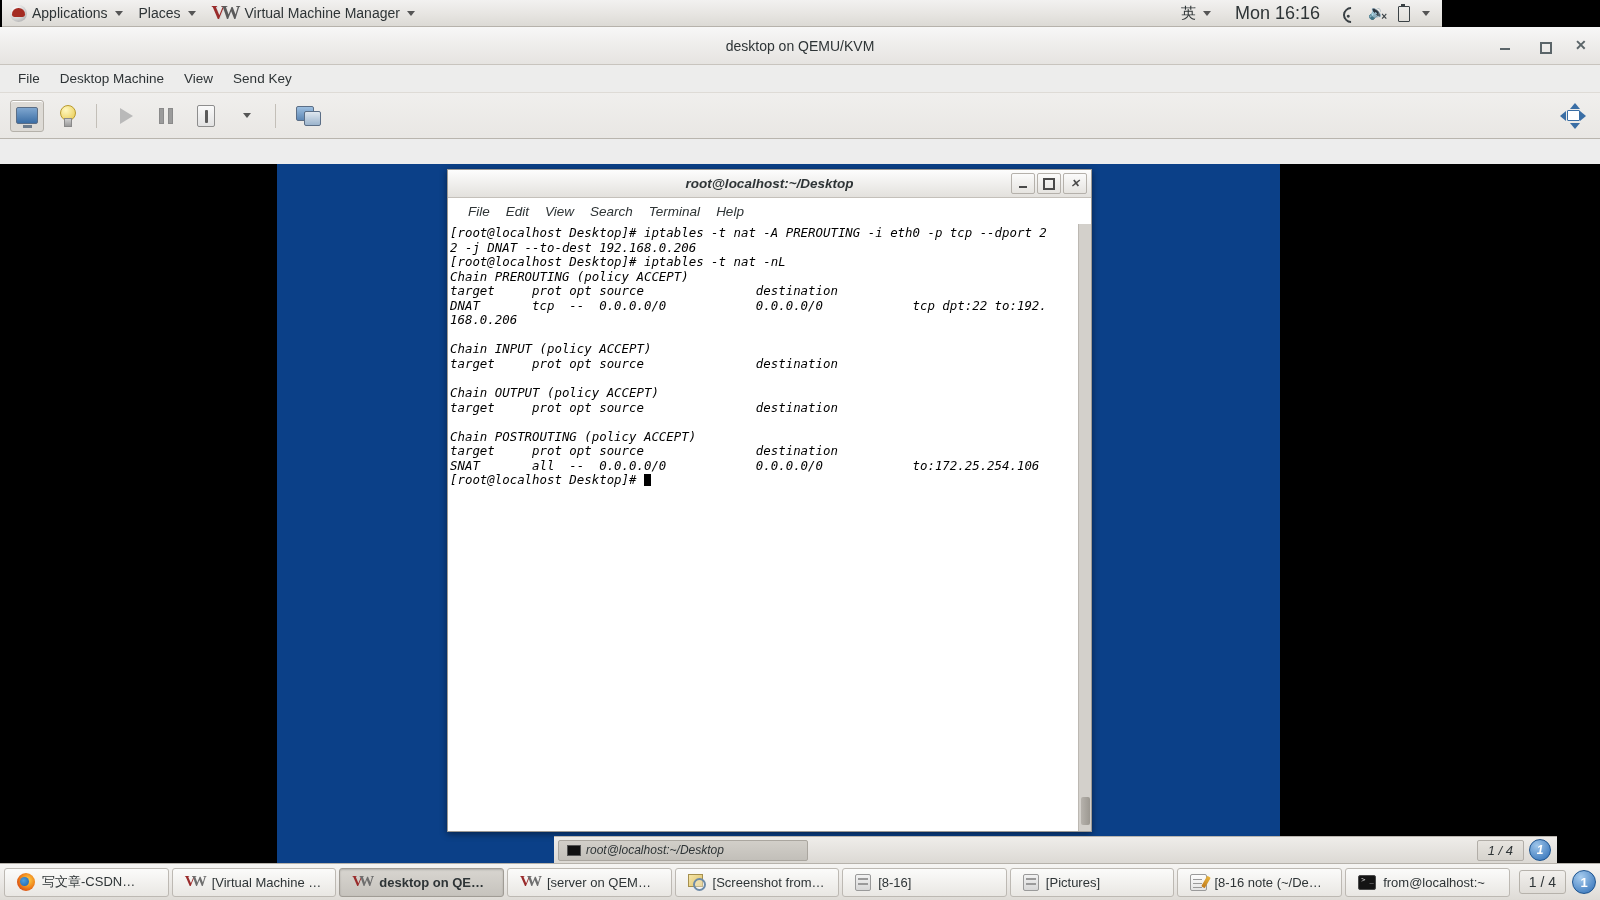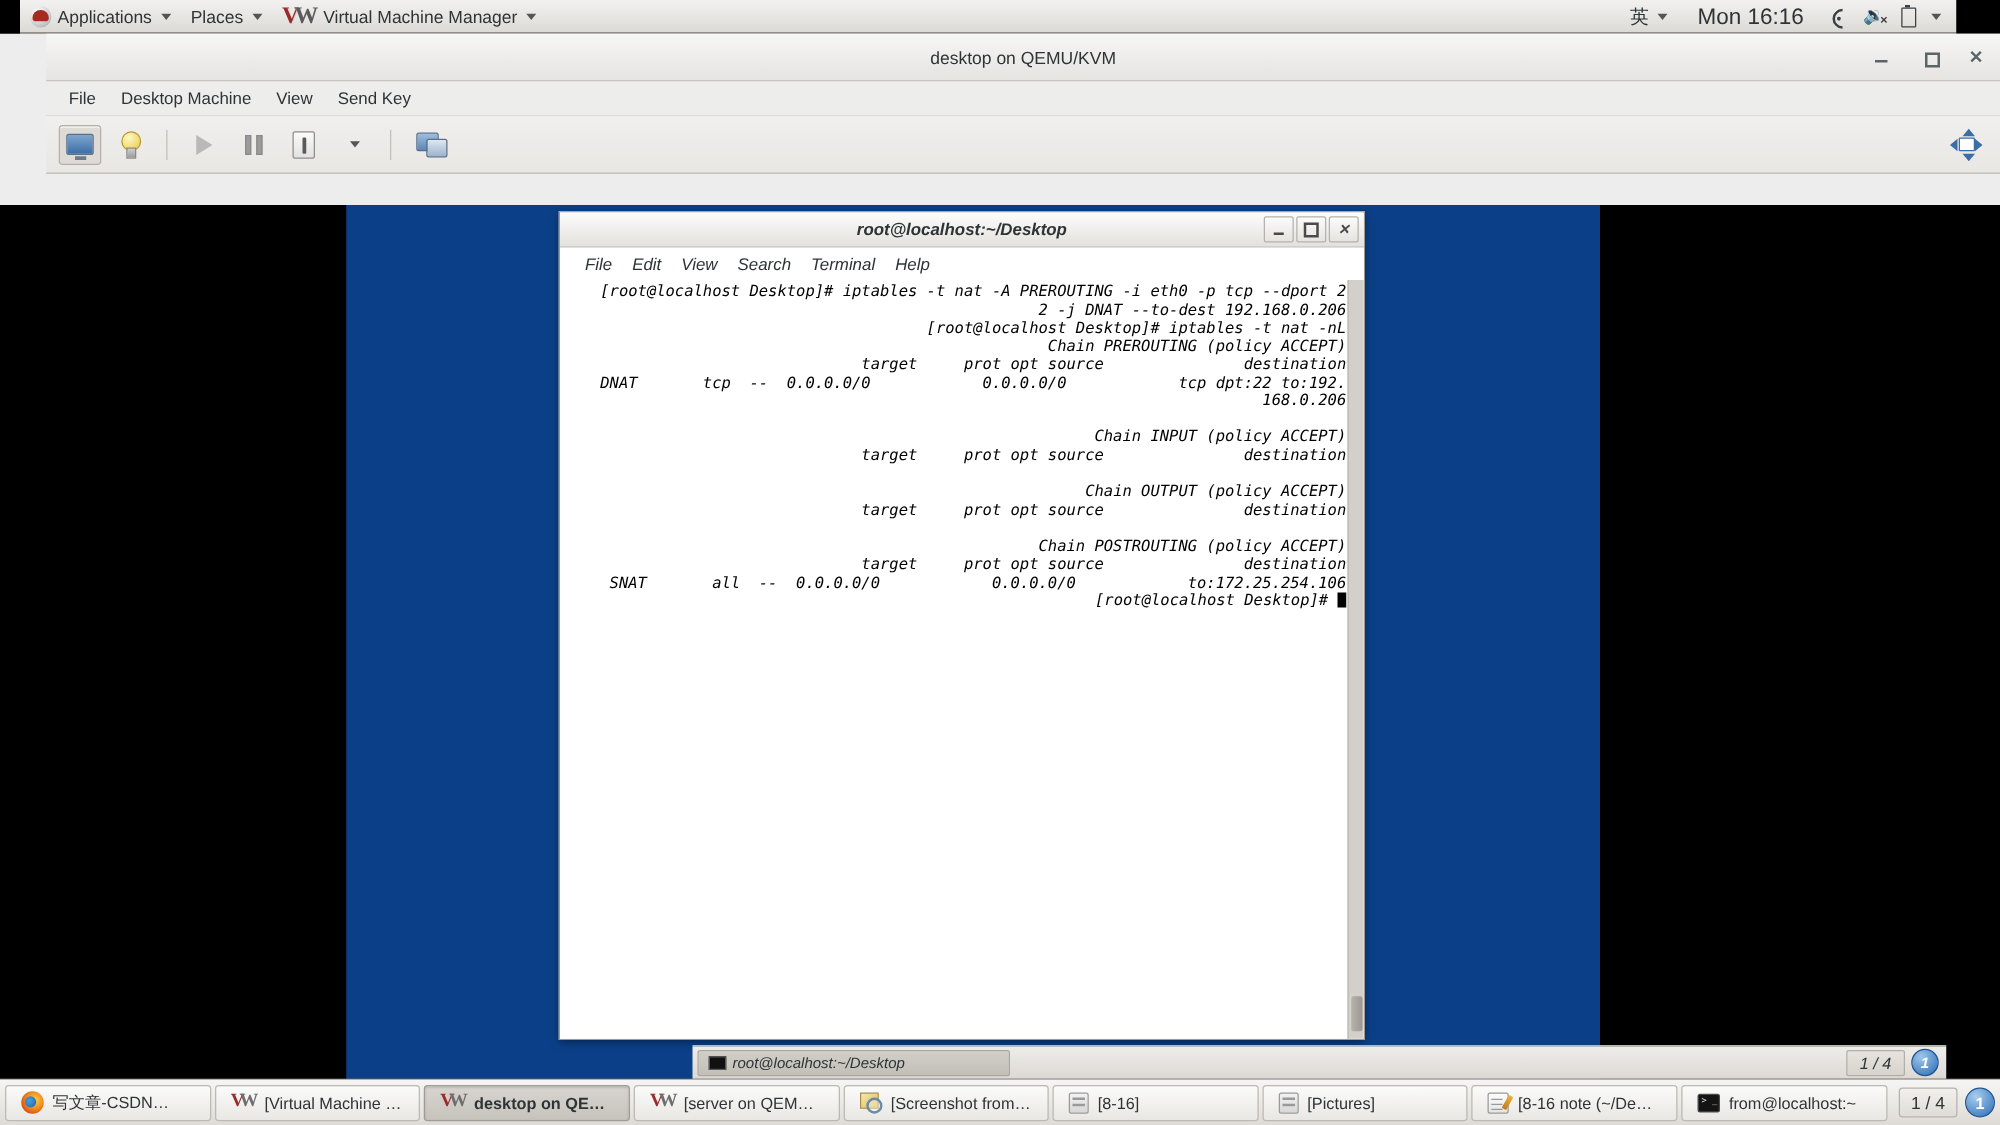--- a/index.html
+++ b/index.html
@@ -7,21 +7,21 @@
   body {
     font-family:"Liberation Sans", sans-serif;
     font-size:13px;
     background:#000;
     -webkit-font-smoothing:antialiased;
   }
   .screen { position:relative; width:1600px; height:900px; }
 
   
   .gnome-panel{
-    position:absolute; left:16px; top:0; width:1549px; height:27px;
+    position:absolute; left:2px; top:0; width:1440px; height:27px;
     background:linear-gradient(to bottom,#f2f1f0 0%,#e8e6e3 50%,#dcdad5 100%);
     border-bottom:1px solid #b6b2ab;
     display:flex; align-items:center;
   }
   .panel-left{ display:flex; align-items:center; height:100%; }
   .panel-right{ display:flex; align-items:center; height:100%; margin-left:auto; padding-right:8px; gap:2px;}
   .panel-item{
     display:flex; align-items:center; gap:5px; height:100%;
     padding:0 8px; color:#2e3436; font-size:14px; white-space:nowrap;
   }
@@ -44,21 +44,21 @@
      border:2px solid #3a4145; border-radius:50%; border-bottom-color:transparent; border-left-color:transparent;
      transform:rotate(-135deg);}
   .ico-vol:before{ content:"\1F509"; position:absolute; left:0; top:0px; font-size:14px; color:#3a4145;}
   .ico-vol:after{ content:"\00D7"; position:absolute; right:-1px; bottom:0; font-size:10px; color:#3a4145; font-weight:bold;}
   .ico-bat{ }
   .ico-bat:before{ content:""; position:absolute; left:4px; top:2px; width:10px;height:14px;
      border:1.6px solid #3a4145; border-radius:1px;}
   .ico-bat:after{ content:""; position:absolute; left:7px; top:0px; width:4px;height:2px; background:#3a4145;}
 
   
-  .vmm-window{ position:absolute; left:0; top:27px; width:1600px; height:809px; background:#ededed;padding-left:37px;}
+  .vmm-window{ position:absolute; left:0; top:27px; width:1600px; height:809px; background:#ededed;}
   .vmm-titlebar{
     position:relative; height:38px;
     background:linear-gradient(to bottom,#f7f7f7 0%,#efeeec 45%,#e6e4e1 100%);
     border-bottom:1px solid #c8c4be;
     display:flex; align-items:center; justify-content:center;
   }
   .vmm-title{ font-size:14px; color:#2e3436; font-weight:normal;}
   .win-btns{ position:absolute; right:10px; top:0; height:100%; display:flex; align-items:center; gap:22px;}
   .win-btn{ width:16px;height:16px; position:relative; color:#5b6569; cursor:default;}
   .win-btn.min:after{ content:""; position:absolute; left:2px; bottom:4px; width:10px;height:2px;background:#5b6569;}
@@ -138,21 +138,21 @@
   .term-title-text{ font-size:13.5px; font-weight:bold; color:#2e3436;}
   .term-wbtns{ position:absolute; right:4px; top:3px; display:flex; gap:2px;}
   .twb{ width:24px;height:21px; display:flex;align-items:center;justify-content:center;
      background:linear-gradient(to bottom,#fbfbfb,#e6e4e0); border:1px solid #b5b1ab; border-radius:2px;
      font-size:11px; color:#4a4a4a;}
   .twb.mn:after{ content:""; width:8px;height:2px;background:#4a4a4a; margin-top:6px;}
   .twb.mx:after{ content:""; width:8px;height:8px;border:2px solid #4a4a4a;}
   .twb.cl:after{ content:"\2715"; font-weight:bold; font-size:11px;}
   .term-menubar{ height:26px; display:flex; align-items:center; padding-left:12px; background:#fff;}
   .term-menu{ padding:3px 8px; font-size:13.5px; color:#2e3436;}
-  .term-body{ position:absolute; left:0; top:54px; right:0; bottom:0; background:#fff; overflow:hidden;text-align:right;}
+  .term-body{ position:absolute; left:0; top:54px; right:0; bottom:0; background:#fff; overflow:hidden;}
   .term-text{ position:absolute; left:2px; top:2px; right:14px;
      font-family:"DejaVu Sans Mono","Liberation Mono",monospace;
      font-size:12.4px; line-height:14.55px; color:#000; white-space:pre; letter-spacing:0px;}
   .cursor{ display:inline-block; width:7px;height:12px; background:#000; vertical-align:-2px;}
   .term-scrollbar{ position:absolute; right:0; top:54px; width:13px; bottom:0;
      background:#d3d0cb; border-left:1px solid #bcb8b2;}
   .term-thumb{ position:absolute; left:2px; bottom:6px; width:9px; height:28px;
      background:linear-gradient(to right,#b6b2ac,#9c9891); border-radius:2px;}
 
   

